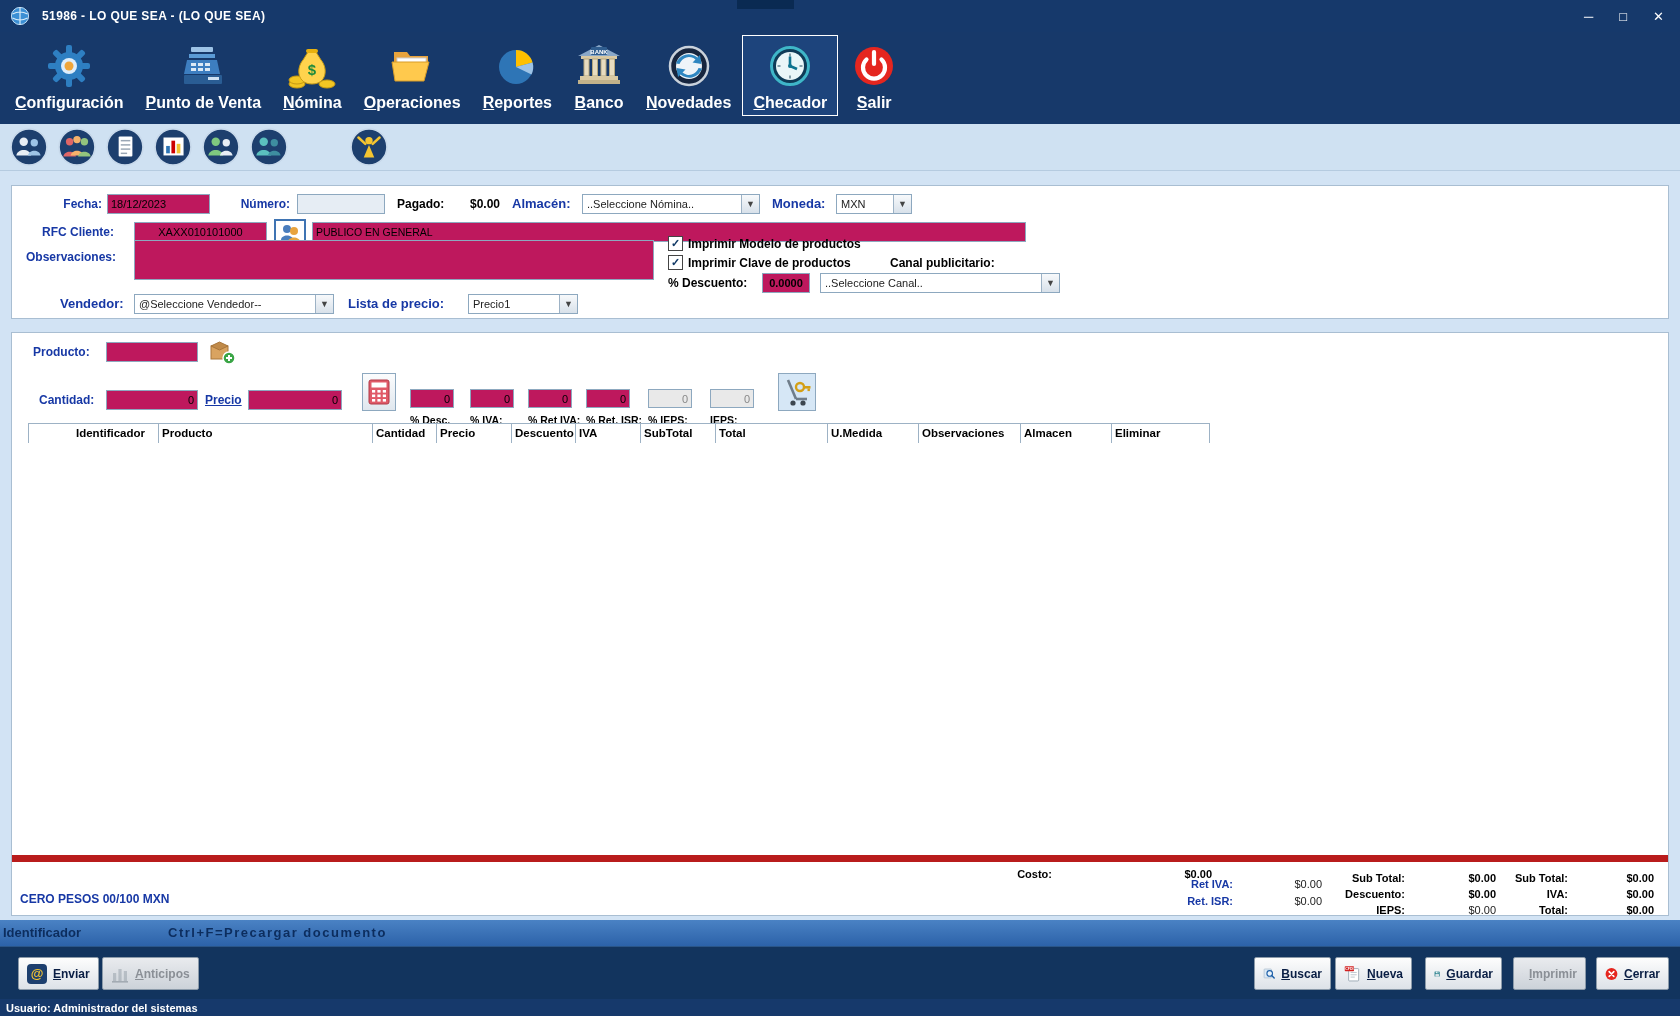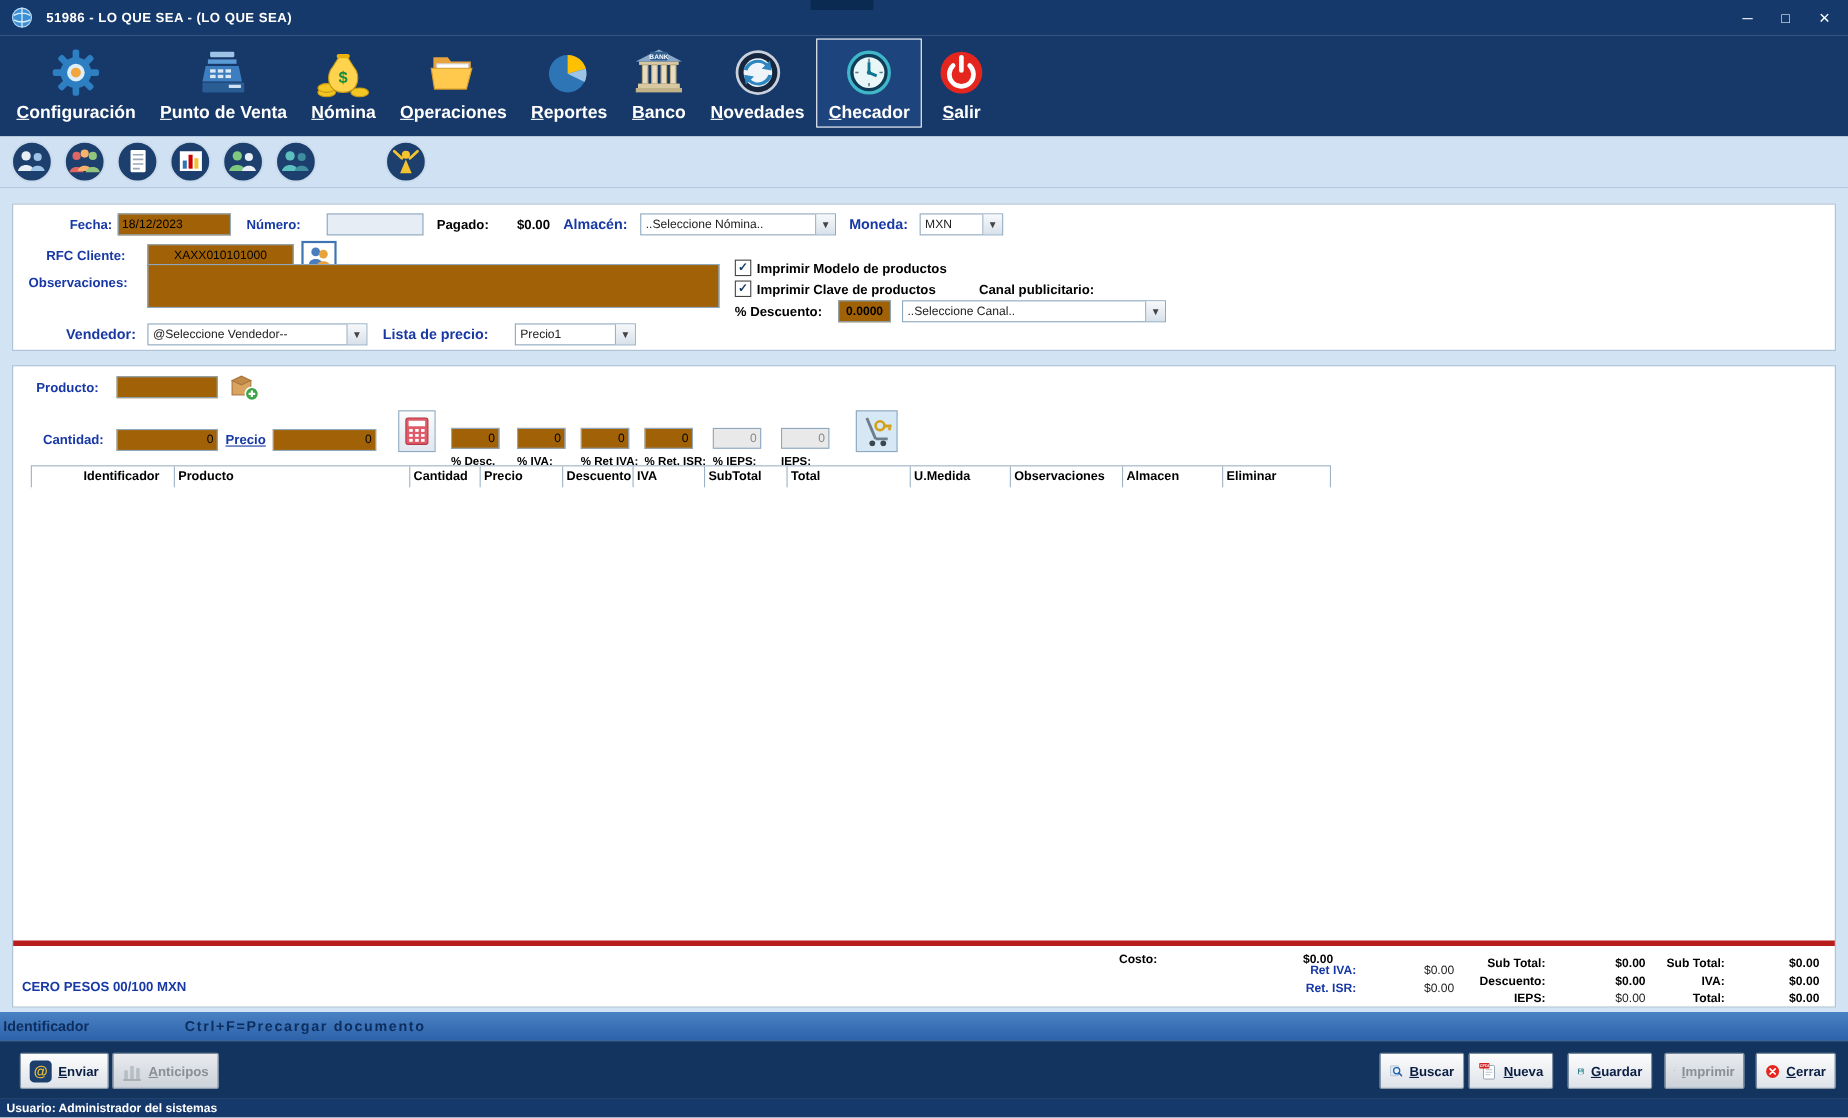--- a/index.html
+++ b/index.html
@@ -27,21 +27,21 @@
            border-bottom:1px solid #b5cbe0;display:flex;align-items:center;box-sizing:border-box;}
   .tool-btn{width:38px;height:38px;margin-left:10px;display:flex;align-items:center;justify-content:center;}
   
   .panel{position:absolute;background:#fff;border:1px solid #a9bed2;box-sizing:border-box;}
   #panel1{left:11px;top:185px;width:1658px;height:134px;}
   #panel2{left:11px;top:332px;width:1658px;height:584px;}
   .lblb{position:absolute;color:#1738a5;font-weight:bold;font-size:12px;white-space:nowrap;}
   .lblk{position:absolute;color:#000;font-weight:bold;font-size:12px;white-space:nowrap;}
   .big{font-size:13px;}
   .inp{position:absolute;height:20px;border:1px solid #8da8bf;font-size:11px;padding:0 3px;
-       box-sizing:border-box;font-family:inherit;background:#a16207;color:#000;}
+       box-sizing:border-box;font-family:inherit;background:#be185d;color:#000;}
   .inp:disabled,.inp.dis{background:#e6edf4;color:#777;}
   .inp.disg{background:#e9e9e9;color:#888;}
   .ctr{text-align:center;} .rgt{text-align:right;}
   .combo{position:absolute;height:20px;border:1px solid #8da8bf;background:#fff;display:flex;
          align-items:center;box-sizing:border-box;font-size:11px;}
   .combo .val{flex:1;padding-left:4px;white-space:nowrap;overflow:hidden;color:#222;}
   .combo .arrow{width:17px;height:100%;background:linear-gradient(#f7f9fb,#d8e1ea);
          border-left:1px solid #9db2c5;display:flex;align-items:center;justify-content:center;
          font-size:9px;color:#444;flex:0 0 17px;}
   .chk{position:absolute;display:flex;align-items:center;gap:5px;font-size:12px;font-weight:bold;color:#000;}
@@ -51,21 +51,21 @@
   .icon-btn{position:absolute;border:1px solid #8da8bf;background:linear-gradient(#fbfcfd,#e0e7ee);
             display:flex;align-items:center;justify-content:center;box-sizing:border-box;}
   .icon-btn.pressed{background:#d6e7f6;}
   .minilbl{position:absolute;color:#000;font-weight:bold;font-size:10.5px;white-space:nowrap;margin-top:39px;}
   
   .thead{position:absolute;left:16px;top:90px;height:20px;display:flex;border:1px solid #9db2c5;background:#fff;padding-left:44px;}
   .th{border-right:1px solid #9db2c5;font-size:11.5px;font-weight:bold;color:#000;padding:3px 3px 0;
       box-sizing:border-box;white-space:nowrap;overflow:hidden;}
   .th:last-child{border-right:none;}
   
-  .totals{position:absolute;left:0;bottom:0;width:100%;height:60px;border-top:5px solid #b91c1c;box-sizing:border-box;}
+  .totals{position:absolute;left:0;bottom:0;width:100%;height:60px;border-top:7px solid #b91c1c;box-sizing:border-box;}
   .tt{position:absolute;font-size:11px;white-space:nowrap;}
   .ttb{font-weight:bold;color:#000;}
   .ttn{font-weight:bold;color:#1738a5;}
   .ttp{font-weight:normal;color:#222;}
   .tar{text-align:right;}
   
   #statusbar{position:absolute;left:0;top:920px;width:1680px;height:26px;
              background:linear-gradient(#4a82c4,#2c62a9);}
   .sb-mode{position:absolute;left:3px;top:5px;color:#0c2d5e;font-weight:bold;font-size:13px;}
   .sb-hint{position:absolute;left:168px;top:5px;color:#0c2d5e;font-weight:bold;font-size:13px;letter-spacing:1.5px;}
@@ -318,21 +318,21 @@
         <path d="M13 28 l5 -12 l5 12 Z" fill="#f4c430"></path>
         <line x1="8" y1="9" x2="14.5" y2="15" stroke="#f4c430" stroke-width="2.4" stroke-linecap="round"></line>
         <line x1="28" y1="9" x2="21.5" y2="15" stroke="#f4c430" stroke-width="2.4" stroke-linecap="round"></line>
       </svg>
   </span>
 </div>
 
 <div class="panel" id="panel1">
   <span class="lblb" style="left:22px;top:11px;width:68px;text-align:right">Fecha:</span>
   <input class="inp" style="left: 95px; top: 8px; width: 103px;" value="18/12/2023">
-  <span class="lblb" style="left:212px;top:11px;width:66px;">Número:</span>
+  <span class="lblb" style="left:212px;top:11px;width:66px;text-align:right">Número:</span>
   <input class="inp dis" style="left: 285px; top: 8px; width: 88px;" disabled="" value="">
   <span class="lblk" style="left:385px;top:11px">Pagado:</span>
   <span class="lblk" style="left:458px;top:11px">$0.00</span>
   <span class="lblb big" style="left:500px;top:10px">Almacén:</span>
   <div class="combo" style="left:570px;top:8px;width:178px">
     <span class="val">..Seleccione Nómina..</span>
     <span class="arrow">▼</span>
   </div>
   <span class="lblb big" style="left:760px;top:10px">Moneda:</span>
   <div class="combo" style="left:824px;top:8px;width:76px">
@@ -343,20 +343,21 @@
   <span class="lblb" style="left:30px;top:39px">RFC Cliente:</span>
   <input class="inp ctr" style="left: 122px; top: 36px; width: 133px;" value="XAXX010101000">
   <span class="icon-btn" style="left:262px;top:33px;width:32px;height:28px;border:2px solid #3f74b3;background:#fff">
     <svg width="24" height="22" viewBox="0 0 24 22">
         <circle cx="9" cy="7" r="4" fill="#4a7dbd"></circle>
         <path d="M3 18 c0 -6 12 -6 12 0 Z" fill="#4a7dbd"></path>
         <circle cx="16" cy="9" r="4" fill="#e8a33d"></circle>
         <path d="M10 20 c0 -6 12 -6 12 0 Z" fill="#e8a33d"></path>
       </svg>
   </span>
+  <input class="inp" style="left: 300px; top: 36px; width: 714px; font-size: 10.5px;" value="PUBLICO EN GENERAL">
 
   <span class="lblb" style="left:14px;top:64px">Observaciones:</span>
   <textarea class="inp" style="left: 122px; top: 54px; width: 520px; height: 40px; resize: none;"></textarea>
 
   <div class="chk" style="left:656px;top:50px">
     <span class="box">✓</span>
     <span>Imprimir Modelo de productos</span>
   </div>
   <div class="chk" style="left:656px;top:69px">
     <span class="box">✓</span>

